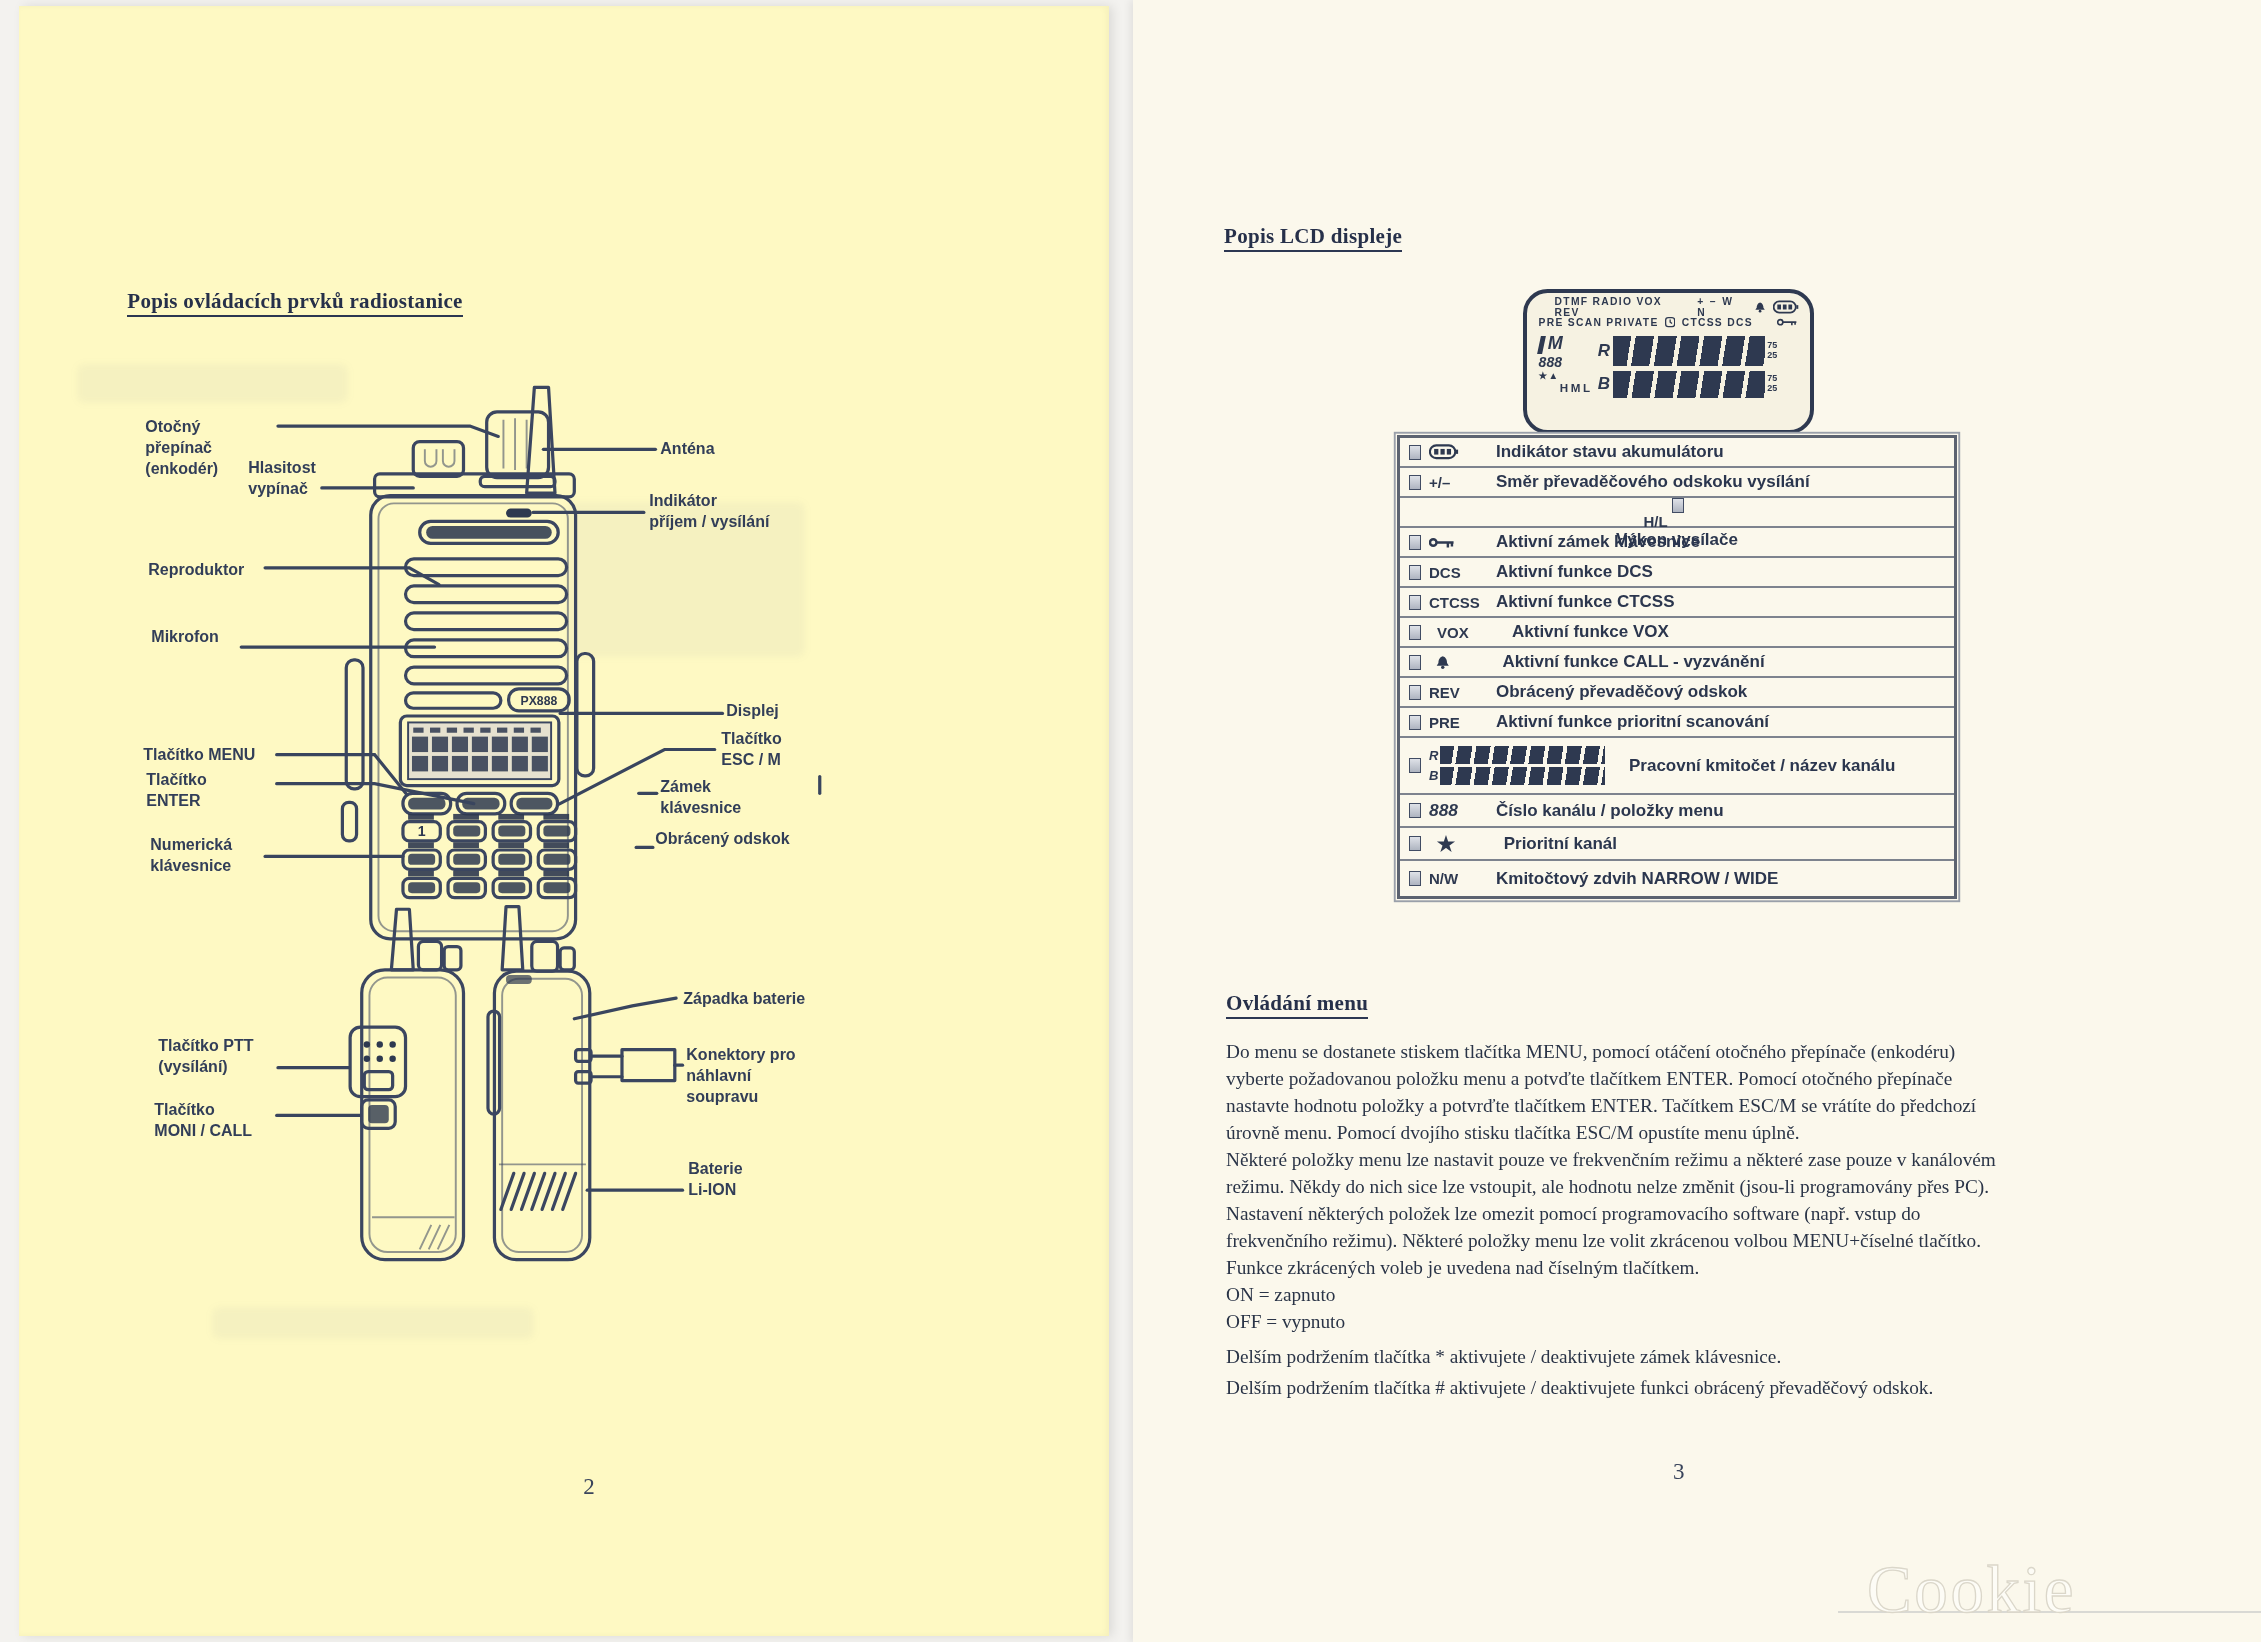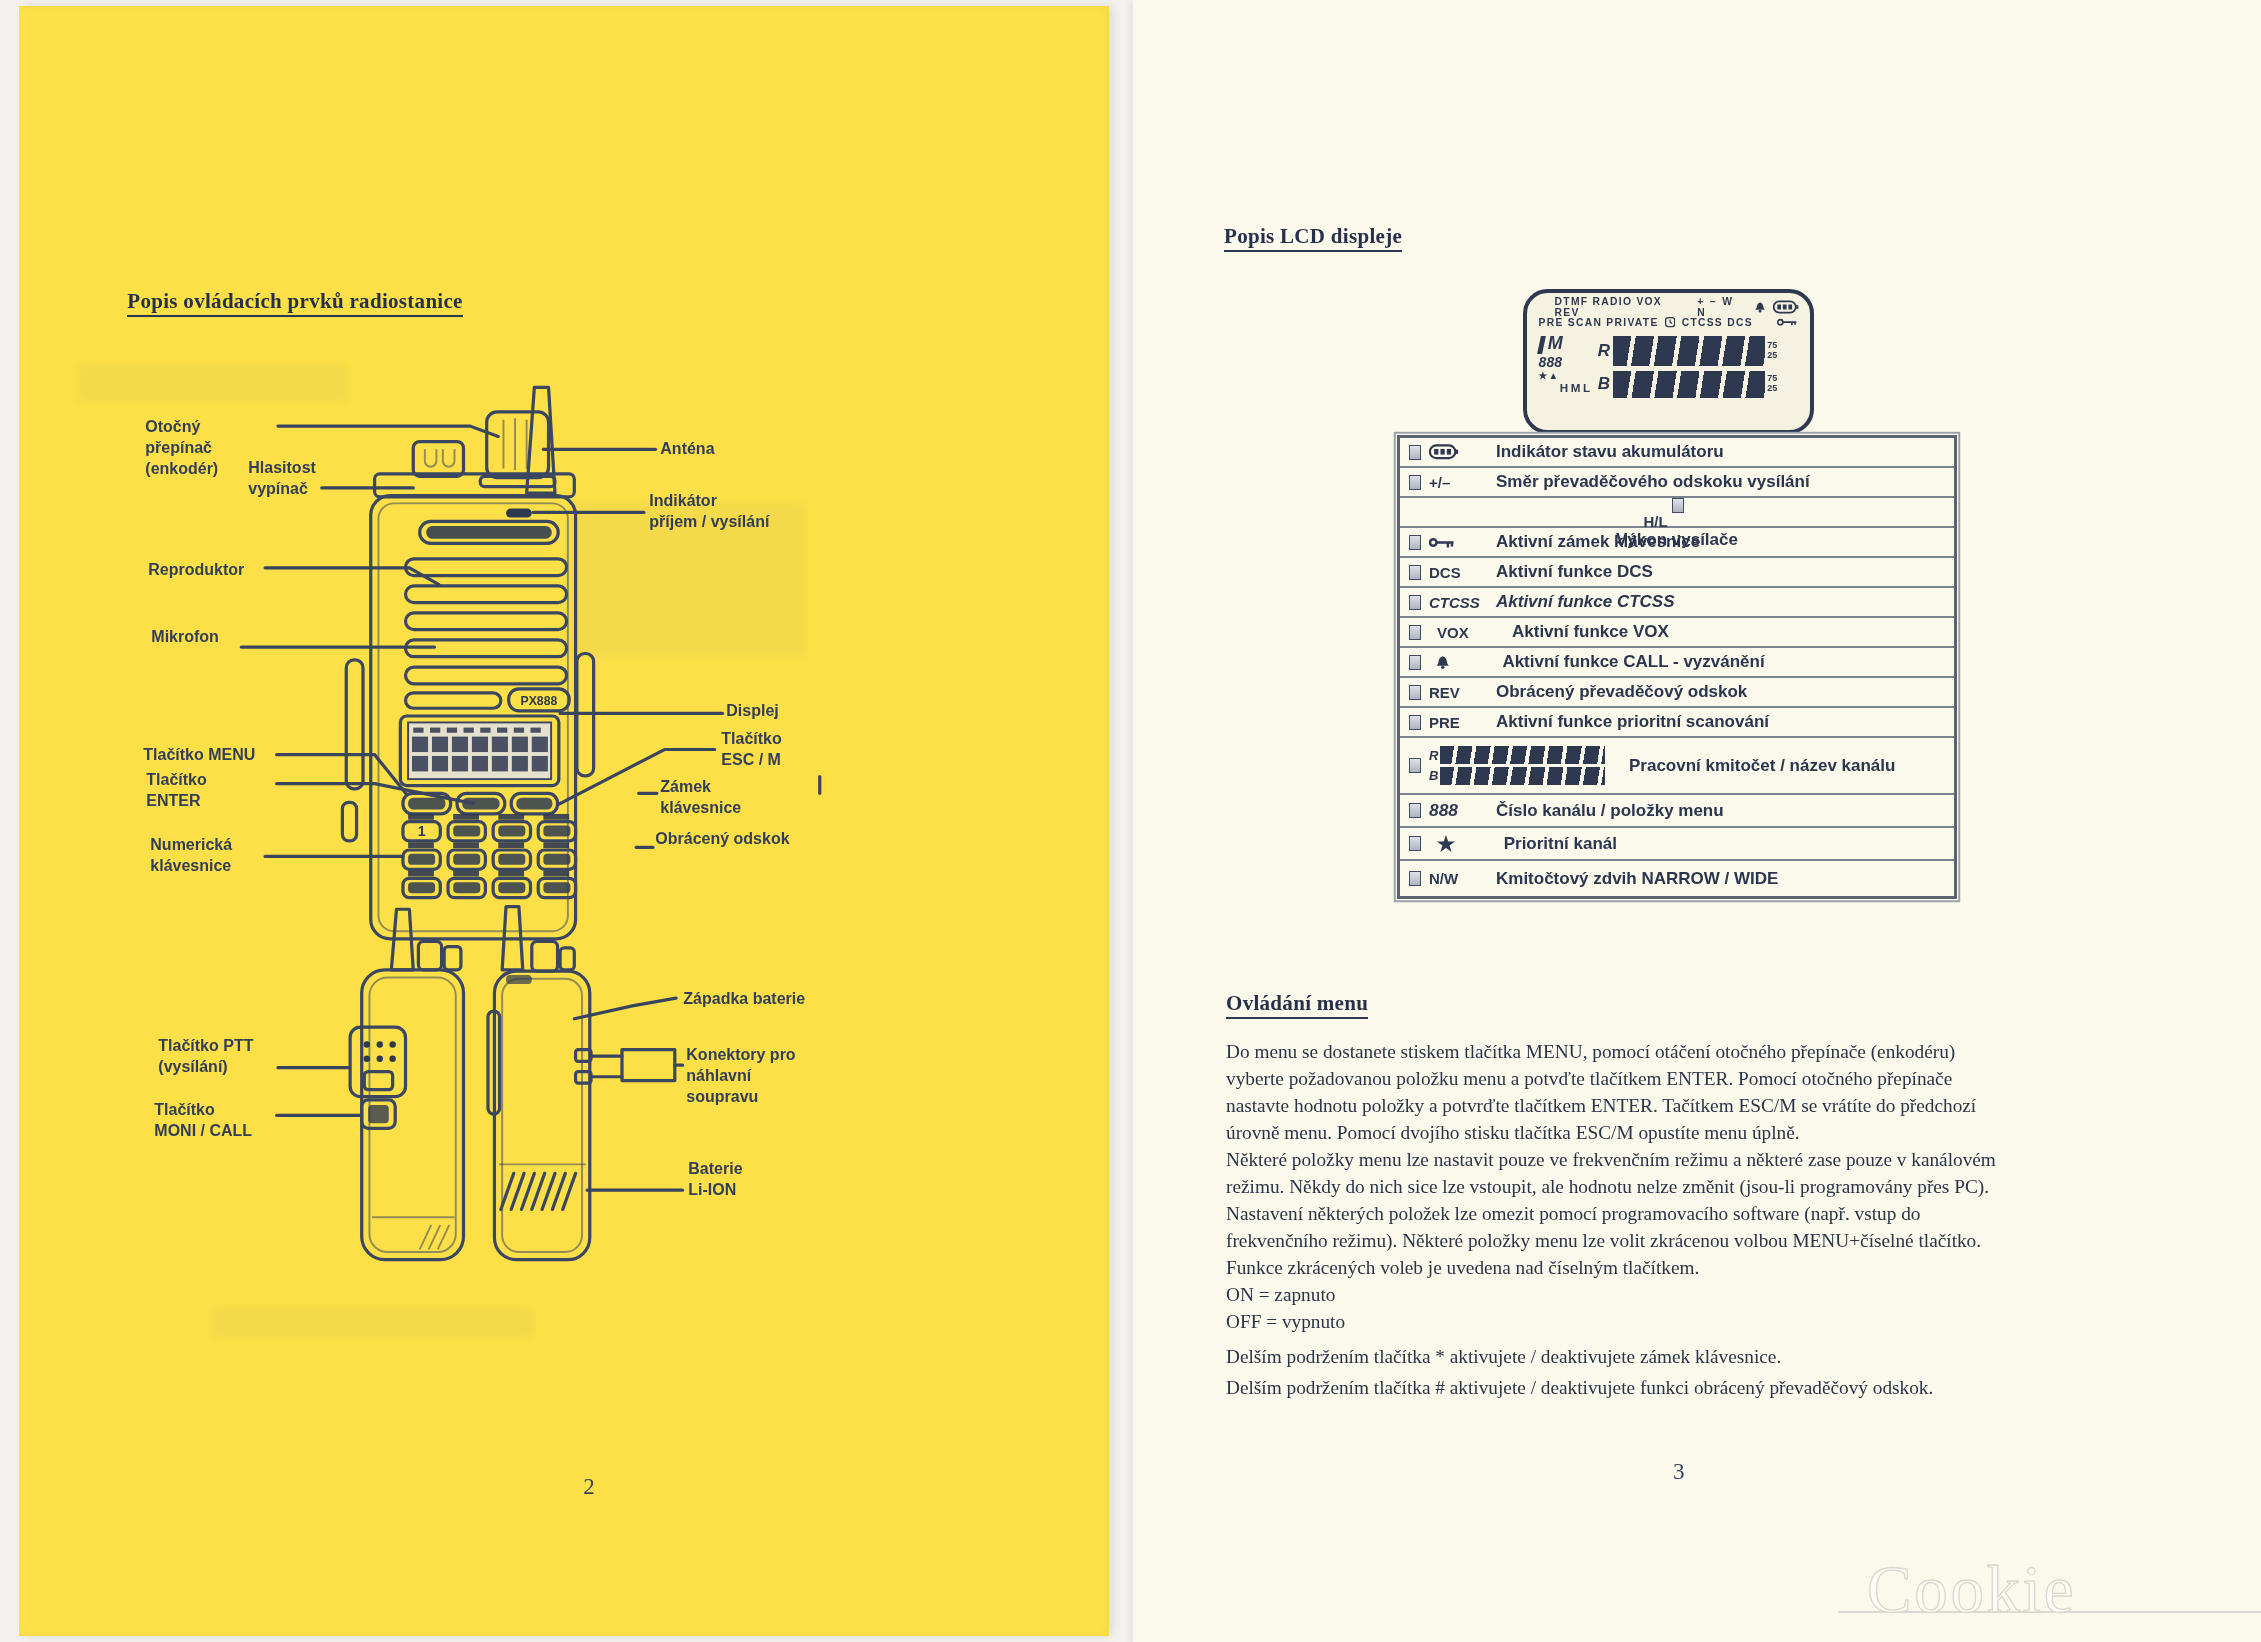--- a/index.html
+++ b/index.html
@@ -1,17 +1,17 @@
 <!DOCTYPE html>
 <html style="font-size:10.3px"><head>
 <meta charset="utf-8">
 <style>
   html,body{margin:0;padding:0;background:#f3f2ef;width:2261px;height:1643px;overflow:hidden;}
   #canvas{position:relative;width:2261px;height:1643px;font-family:"Liberation Sans",sans-serif;}
-  .page{position:absolute;background:#fde047;}
+  .page{position:absolute;background:#fef9c3;}
   #pageL{left:19.3px;top:6.4px;width:1090px;height:1630px;box-shadow:3.9px 0 10.3px rgba(0,0,0,.10), inset -2.6px 0 6.4px rgba(0,0,0,.04);}
   #pageR{left:1133px;top:0;width:1129px;height:1643px;background:#fbf8ec;box-shadow:-3.2px 0 7.7px rgba(0,0,0,.07);}
   .abs{position:absolute;}
   .ttl{font-family:"Liberation Serif",serif;font-weight:bold;font-size:21px;color:#26304a;border-bottom:2.6px solid #2c3752;padding-bottom:1px;letter-spacing:0.3px;}
   .lbl{font-weight:bold;font-size:16px;line-height:21px;color:#323e58;white-space:pre-line;}
   .pagenum{font-family:"Liberation Serif",serif;font-size:23px;color:#3a455c;}
   .para{font-family:"Liberation Serif",serif;font-size:19.3px;line-height:27px;color:#2a3447;white-space:pre-line;width:1011px;}
   .para2{line-height:31px;}
   
   .lcdbox{border:4.5px solid #2e3950;border-radius:24.5px;background:#f6f2e2;}
@@ -360,21 +360,21 @@
               <path d="M9,8 H30 M23,8 V14 M28,8 V13" stroke="#2e3950" stroke-width="3" fill="none"></path>
             </svg>
           </span>
         <span class="tlabel">Aktivní zámek klávesnice</span>
       </div>
       <div class="trow" style="height:28px;">
         <span class="cbx"></span>
         <span class="sym">DCS</span>
         <span class="tlabel">Aktivní funkce DCS</span>
       </div>
-      <div class="trow" style="height:28px;font-style:italic;">
+      <div class="trow" style="height:28px;">
         <span class="cbx"></span>
         <span class="sym">CTCSS</span>
         <span class="tlabel">Aktivní funkce CTCSS</span>
       </div>
       <div class="trow" style="height:28px;gap:8px;">
         <span class="cbx"></span>
         <span class="sym">VOX</span>
         <span class="tlabel">Aktivní funkce VOX</span>
       </div>
       <div class="trow" style="height:28px;">

